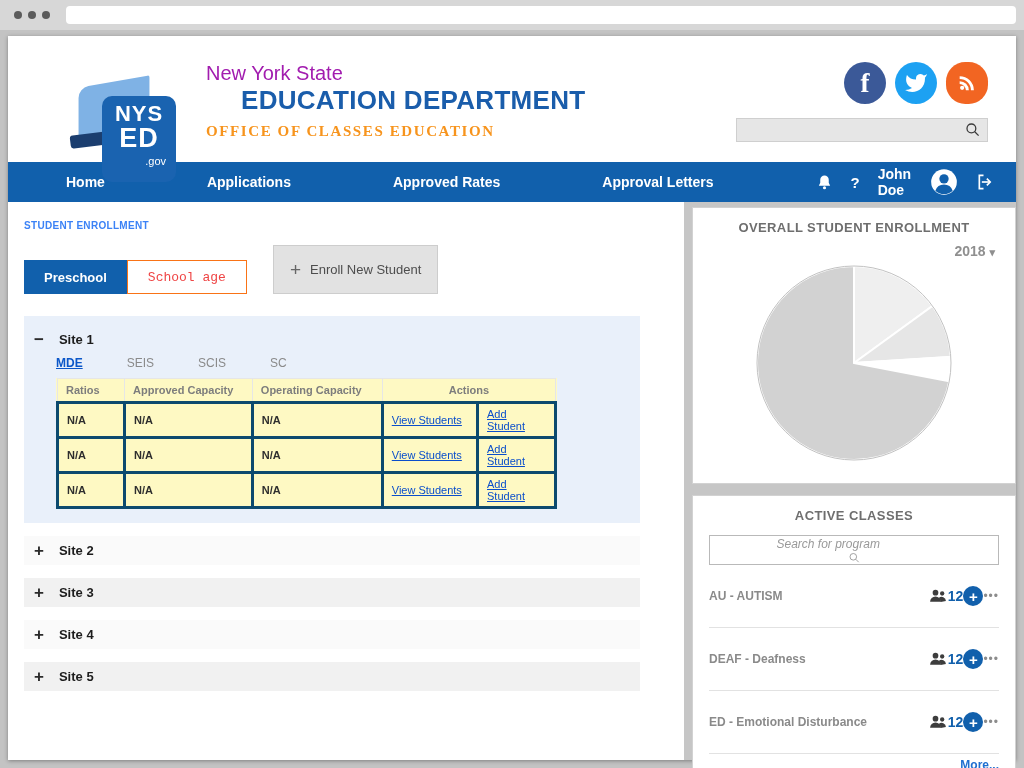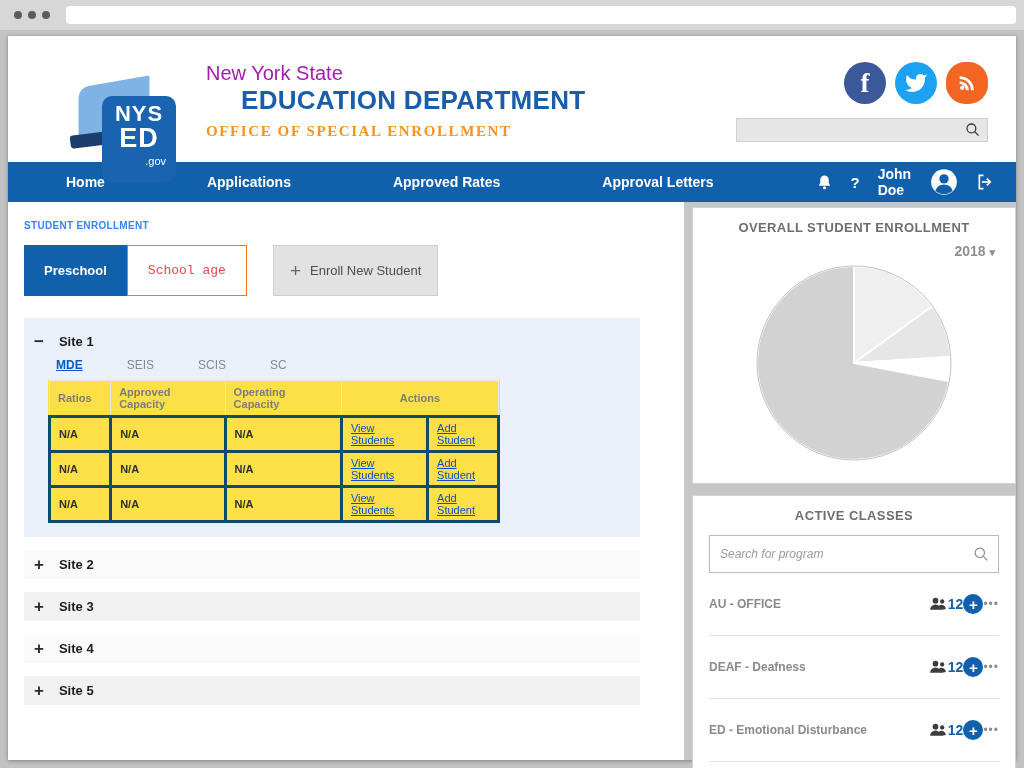--- a/index.html
+++ b/index.html
@@ -51,54 +51,54 @@
   .nav-help { font-size:15px; font-weight:bold; cursor:pointer; }
   .nav-user { font-size:14px; font-weight:bold; }
   .icon-btn { display:flex; align-items:center; cursor:pointer; }
 
   
   .content { display:flex; background:#c6c6c6; height:558px; }
   .main { flex:1; background:#fff; padding:18px 16px 0 16px; margin-right:8px; }
   .page-title { color:#3b82f6; font-weight:bold; font-size:10px; letter-spacing:.3px; }
 
   .tabs-row { display:flex; margin-top:14px; align-items:stretch; }
-  .tab { height:51px; display:flex; align-items:center; padding:0 20px; font-size:13px; cursor:pointer; }
+  .tab { height:34px; display:flex; align-items:center; padding:0 20px; font-size:13px; cursor:pointer;margin-top:15px; }
   .tab.active { background:#1160ac; color:#fff; font-weight:bold; }
   .tab.inactive { background:#fff; color:#ef4444; border:1px solid #f97316;font-family:Liberation Mono, monospace; }
   .enroll-btn { margin-left:26px; background:#e2e2e2; border:1px solid #cdcdcd; color:#4d4d4d;
                 display:flex; align-items:center; gap:9px; padding:0 16px; font-size:13px; cursor:pointer; }
   .plus-glyph { font-size:19px; color:#666; font-weight:normal; line-height:1; }
 
   .site1 { margin:22px 28px 0 0; background:#e9f0fa; padding:8px 0 14px; }
   .site-head { display:flex; align-items:center; gap:15px; height:30px; padding-left:10px; cursor:pointer; }
   .toggle-glyph { font-size:17px; font-weight:bold; color:#2b2b2b; line-height:1; }
   .site-label { font-size:13px; font-weight:bold; color:#1c1c1c; }
   .subtabs { display:flex; column-gap:44px; margin:2px 0 8px 32px; font-size:12px; }
   .subtab { color:#8a8a8a; cursor:pointer; }
   .subtab.active { color:#0b57c9; font-weight:bold; text-decoration:underline; }
-  table.cap { margin-left:24px; width:452px; border-collapse:collapse; background:#fde047; font-size:11px; }
+  table.cap { margin-left:32px; width:501px; border-collapse:collapse; background:#fef9c3; font-size:11px; }
   table.cap th { color:#7d7d7d; font-weight:bold; text-align:left; padding:5px 8px; border:1px solid #e6e6e6; }
   table.cap th.center { text-align:center; }
   table.cap td { padding:4px 8px; border:3px solid #0c4a6e; color:#2e2e2e; font-weight:bold; }
   table.cap td.linkcell { font-weight:normal; }
   table.cap a { color:#0a4ecb; font-size:11px; text-decoration:underline; cursor:pointer; }
 
   .site-row { display:flex; align-items:center; gap:15px; height:29px; margin:13px 28px 0 0; padding-left:10px; cursor:pointer; }
   .site-row.alt0 { background:#fafafa; }
   .site-row.alt1 { background:#f1f1f1; }
 
   
   .sidebar { width:324px; padding:5px 0 6px; display:flex; flex-direction:column; gap:11px; }
   .card { background:#fff; border:1px solid #d2d2d2; padding:12px 16px; }
   .card-title { text-align:center; color:#6e6e6e; font-weight:bold; font-size:13px; letter-spacing:.4px; }
   .year-row { text-align:right; color:#8f8f8f; font-weight:bold; font-size:14px; margin:8px 4px 0 0; cursor:pointer; }
   .chev { font-size:11px; color:#8f8f8f; }
   .pie-svg { display:block; margin:4px auto 8px; }
 
-  .class-search { margin-top:12px; border:1px solid #b9b9b9; height:38px; display:flex; align-items:center; padding:0 8px; }
+  .class-search { margin-top:12px; border:1px solid #b9b9b9; height:30px; display:flex; align-items:center; padding:0 8px;flex-direction:column; }
   .class-search input { flex:1; border:none; outline:none; font-size:12px; color:#444; }
   .class-search input::placeholder { color:#999; font-style:italic; }
   .class-row { display:flex; align-items:center; height:63px; border-bottom:1px solid #e2e2e2; }
   .class-row:last-of-type { border-bottom:none; }
   .class-label { flex:1; color:#8a8a8a; font-weight:bold; font-size:12px; }
   .class-right { display:flex; align-items:center; }
   .class-count { color:#1160ac; font-weight:bold; font-size:14px; }
   .plus-btn { width:20px; height:20px; border-radius:50%; background:#1160ac; color:#fff; display:flex;
               align-items:center; justify-content:center; font-size:15px; font-weight:bold; line-height:1; cursor:pointer; }
   .ellipsis { color:#8c8c8c; font-size:12px; letter-spacing:1px; cursor:pointer; }
@@ -124,21 +124,21 @@
       <div class="state-shadow"></div>
       <div class="logo-box">
         <div class="logo-nys">NYS</div>
         <div class="logo-ed">ED</div>
         <div class="logo-gov">.gov</div>
       </div>
     </div>
     <div class="titles">
       <div class="t1">New York State</div>
       <div class="t2">EDUCATION DEPARTMENT</div>
-      <div class="t3">OFFICE OF SPECIAL ENROLLMENT</div>
+      <div class="t3">OFFICE OF CLASSES EDUCATION</div>
     </div>
     <div class="header-right">
       <div class="social">
         <div class="social-btn fb">
           <span>f</span>
         </div>
         <div class="social-btn tw">
           <svg viewBox="0 0 24 24" width="24" height="24" fill="#fff">
             <path d="M23 3a10.9 10.9 0 0 1-3.14 1.53 4.48 4.48 0 0 0-7.86 3v1A10.66 10.66 0 0 1 3 4s-4 9 5 13a11.64 11.64 0 0 1-7 2c9 5 20 0 20-11.5a4.5 4.5 0 0 0-.08-.83A7.72 7.72 0 0 0 23 3z"></path>
           </svg>
@@ -296,21 +296,21 @@
         <div class="card-title">ACTIVE CLASSES</div>
         <div class="class-search">
           <input type="text" placeholder="Search for program" style="">
           <svg viewBox="0 0 20 20" width="17" height="17">
             <circle cx="8" cy="8" r="5.5" fill="none" stroke="#888" stroke-width="1.3"></circle>
             <line x1="12.2" y1="12.2" x2="17" y2="17" stroke="#888" stroke-width="1.3"></line>
           </svg>
         </div>
 
         <div class="class-row">
-          <span class="class-label">AU - OFFICE</span>
+          <span class="class-label">AU - AUTISM</span>
           <div class="class-right">
             <svg viewBox="0 0 24 24" width="20" height="20" fill="#3d3d3d">
               <circle cx="9" cy="8" r="3.4"></circle>
                 <path d="M2.5 19a6.5 6.5 0 0 1 13 0z"></path>
               <circle cx="17" cy="9" r="2.6"></circle>
                 <path d="M15.2 19.2a8 8 0 0 0-2.3-4.8 5.1 5.1 0 0 1 8.6 3.7z"></path>
             </svg>
             <span class="class-count">12</span>
             <span class="plus-btn">+</span>
             <span class="ellipsis">•••</span>

